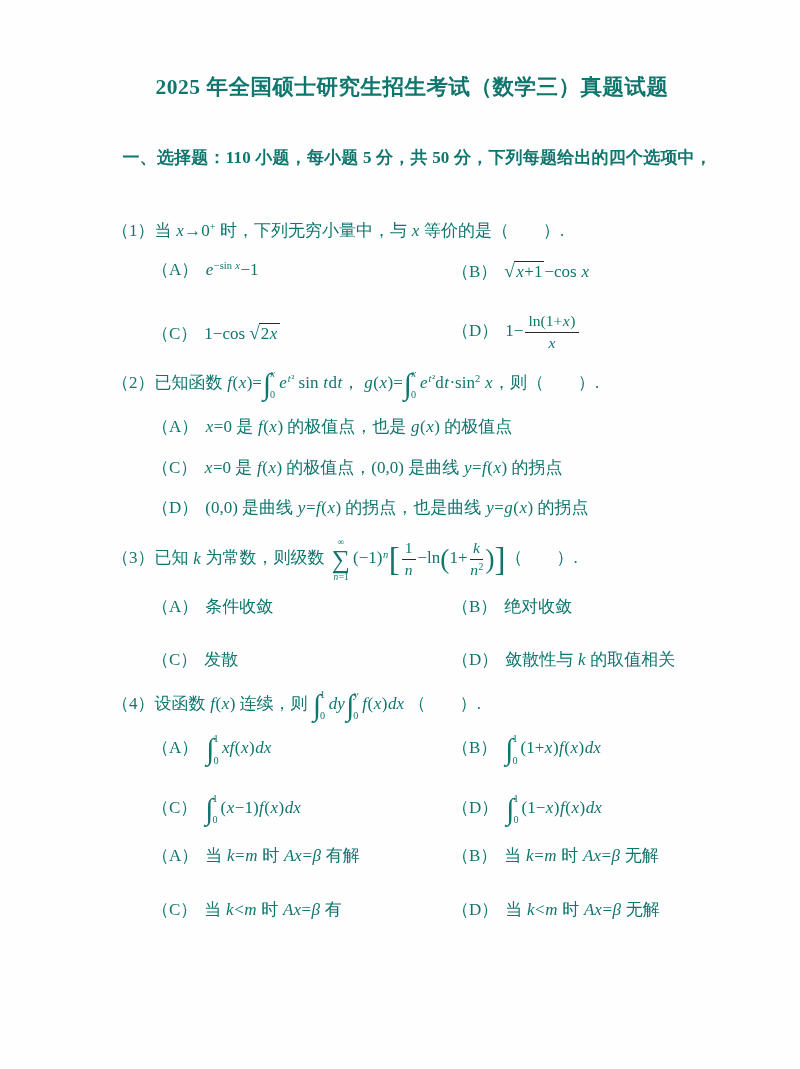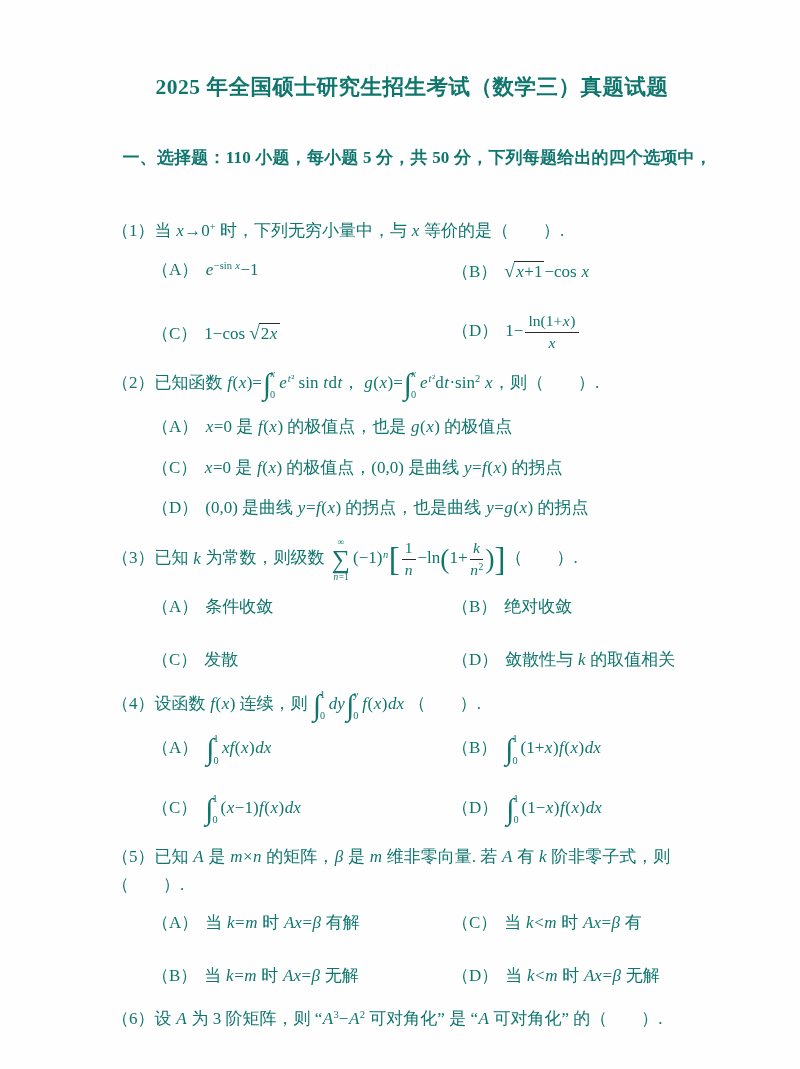--- a/index.html
+++ b/index.html
@@ -148,26 +148,22 @@
               <span class="sym">∫</span>
               <span class="il">
                 <span>1</span>
                 <span>0</span>
               </span>
             </span>(1−<i>x</i>)<i>f</i>(<i>x</i>)<i>dx</i></span></span>
     </div>
   </section>
 
   <section class="q">
-    <p class="stem">（5）已知 <i>A</i> 是 <i>m</i>×<i>n</i> 的矩阵，<i>β</i> 是 <i>m</i> 维非零向量. 若 <i>A</i> 有 <i>k</i> 阶非零子式，则（　　）.</p>
     <div class="opts2">
       <span class="opt"><span class="optlabel">（A）</span><span>当 <i>k</i>=<i>m</i> 时 <i>Ax</i>=<i>β</i> 有解</span></span>
+      <span class="opt"><span class="optlabel">（B）</span><span>当 <i>k</i>=<i>m</i> 时 <i>Ax</i>=<i>β</i> 无解</span></span>
       <span class="opt"><span class="optlabel">（C）</span><span>当 <i>k</i>&lt;<i>m</i> 时 <i>Ax</i>=<i>β</i> 有</span></span>
-      <span class="opt"><span class="optlabel">（B）</span><span>当 <i>k</i>=<i>m</i> 时 <i>Ax</i>=<i>β</i> 无解</span></span>
       <span class="opt"><span class="optlabel">（D）</span><span>当 <i>k</i>&lt;<i>m</i> 时 <i>Ax</i>=<i>β</i> 无解</span></span>
     </div>
   </section>
 
-  <section class="q">
-    <p class="stem">（6）设 <i>A</i> 为 3 阶矩阵，则 “<i>A</i><sup>3</sup>−<i>A</i><sup>2</sup> 可对角化” 是 “<i>A</i> 可对角化” 的（　　）.</p>
-  </section>
 
 </div>
 
 </body></html>

